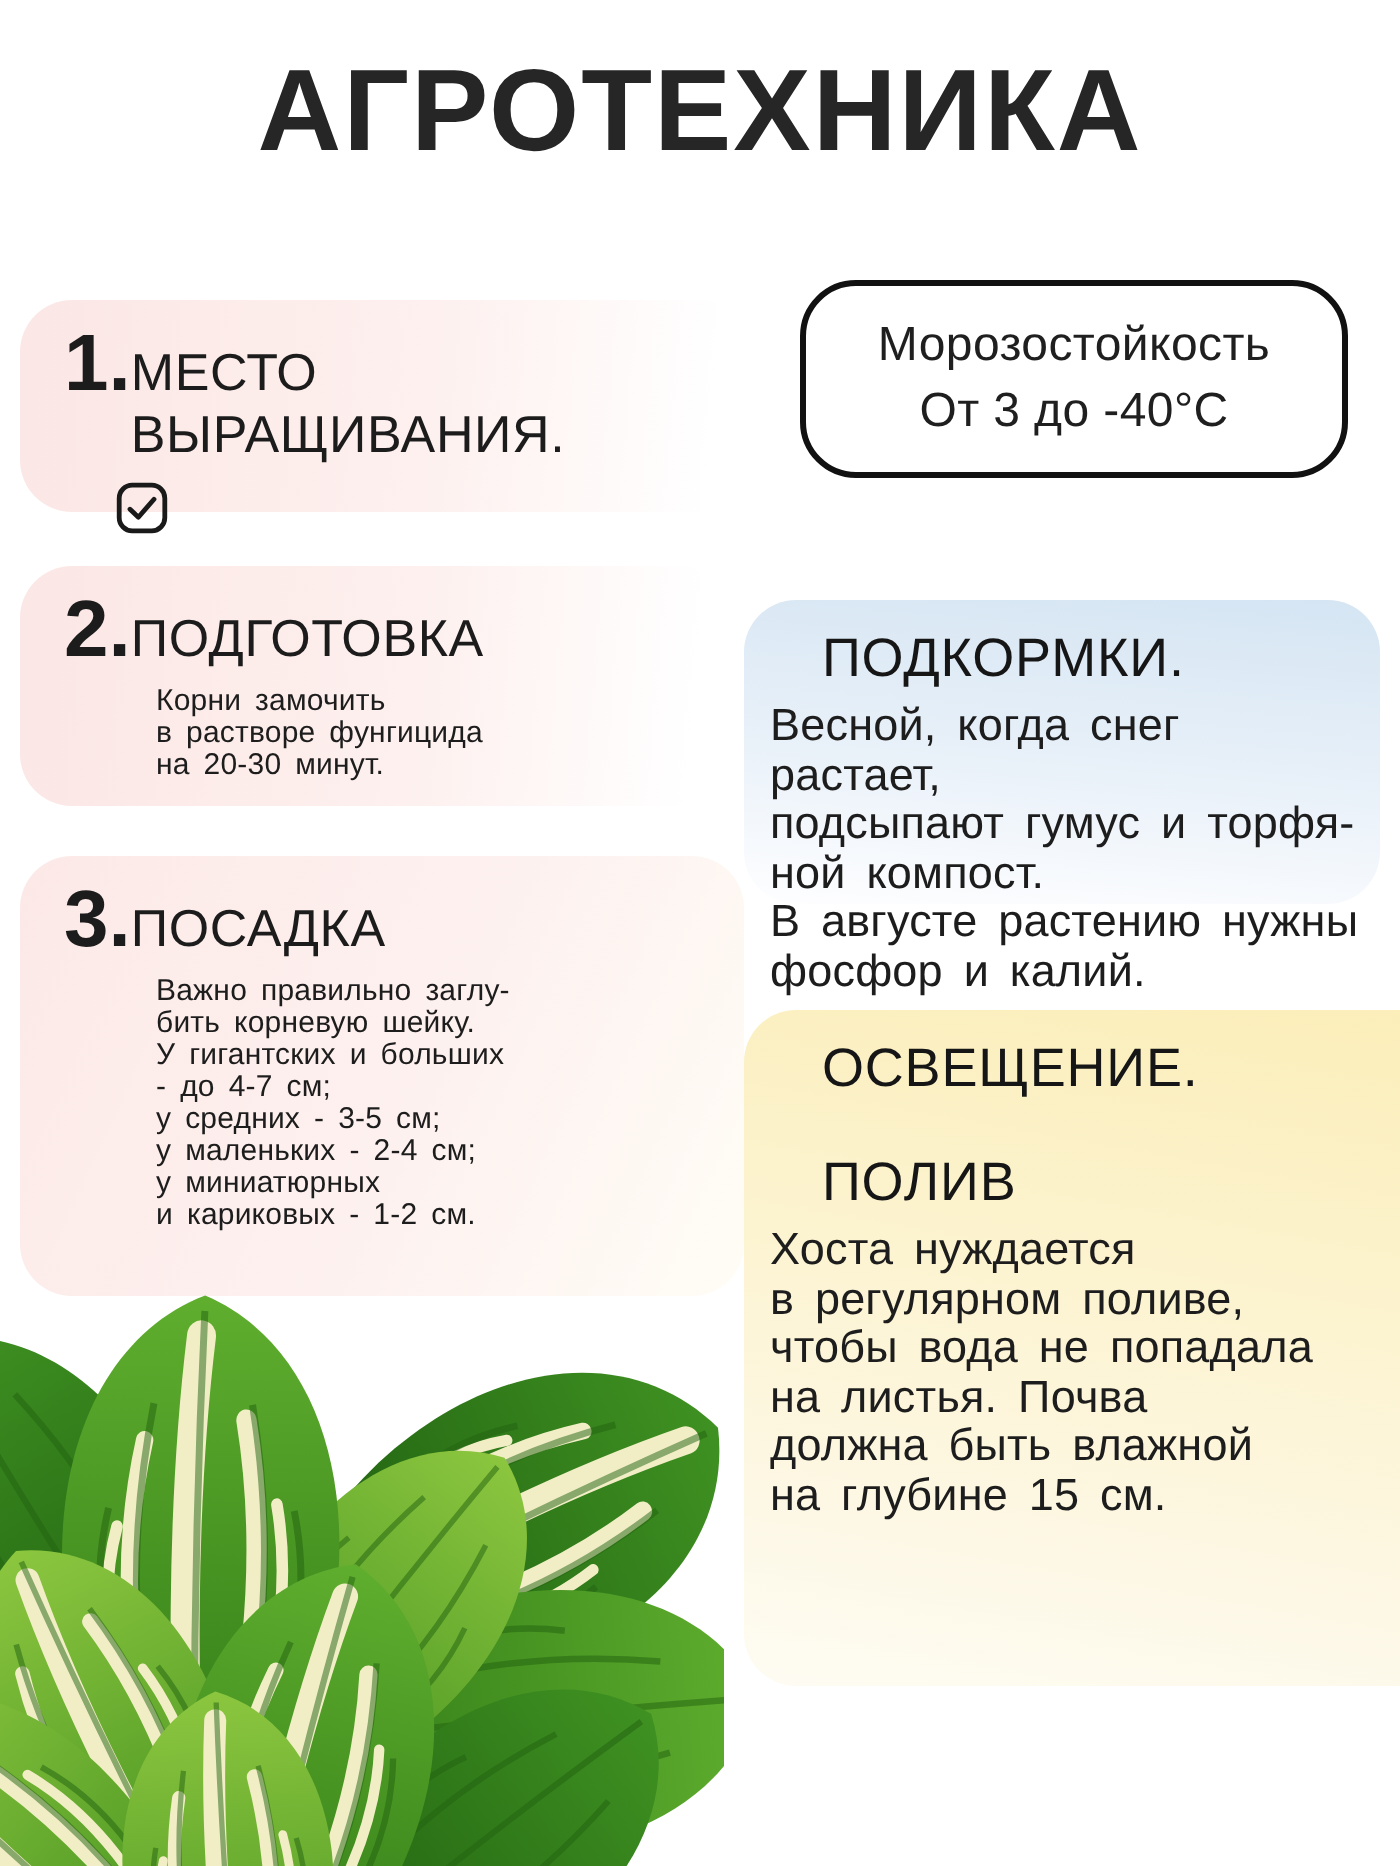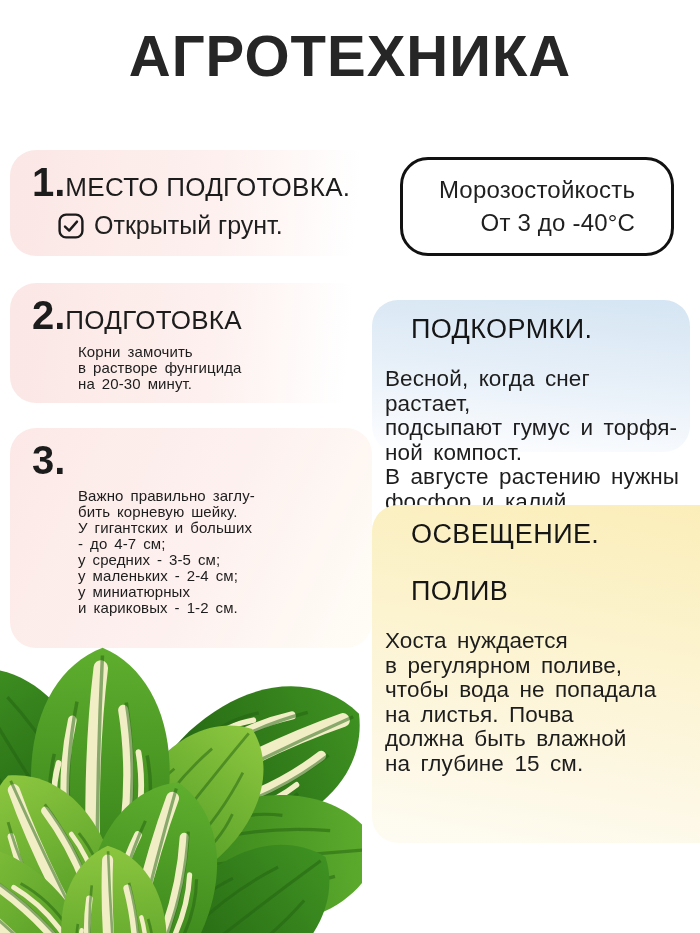--- a/index.html
+++ b/index.html
@@ -33,79 +33,79 @@
   .panel-body{
     font-size:15px;line-height:1.07;word-spacing:.18em;letter-spacing:.1px;
     margin:8px 0 0 68px;color:#1d1d1d;
   }
   .check-row{display:flex;align-items:center;gap:10px;margin:8px 0 0 48px;
     font-size:25px;}
   .checkbox-icon{width:26px;height:26px;flex:0 0 auto;}
 
   
   .frost-badge{
-    position:absolute;left:400px;top:157px;width:268px;height:93px;
+    position:absolute;left:400px;top:140px;width:268px;height:93px;
     border:3px solid #111111;border-radius:28px;
-    display:flex;align-items:center;justify-content:center;text-align:right;
+    display:flex;align-items:center;justify-content:center;text-align:center;
     font-size:24px;line-height:1.35;letter-spacing:.2px;background:#ffffff;
   }
 
   
   .panel-blue{left:372px;top:300px;width:318px;height:152px;
     background:linear-gradient(185deg,#d5e5f3 0%,#e9f1f9 55%,#fefeff 100%);
     padding:0;}
   .panel-yellow{left:372px;top:505px;width:355px;height:338px;
     background:linear-gradient(190deg,#fbeeb9 0%,#fcf3cf 40%,#fdf8e6 78%,#fefcf3 100%);}
   .r-section{padding:14px 6px 0 13px;}
   .r-heading{font-size:27px;letter-spacing:.4px;padding-left:26px;color:#161616;}
   .r-body{font-size:22.5px;line-height:1.09;word-spacing:.18em;letter-spacing:.1px;
-    margin-top:22px;color:#1d1d1d;}
+    margin-top:6px;color:#1d1d1d;}
   .r-gap{height:22px;}
 
   
   .plant{position:absolute;left:0;top:640px;width:362px;height:293px;overflow:hidden;}
   .plant svg{display:block;width:100%;height:100%;}
 </style>
 </head>
 <body>
 
 <div class="page-title">АГРОТЕХНИКА</div>
 
 <div class="panel panel-pink1">
   <div class="num-row">
     <span class="panel-number">1.</span>
-    <span class="panel-heading">МЕСТО ПОДГОТОВКА.</span>
+    <span class="panel-heading">МЕСТО ВЫРАЩИВАНИЯ.</span>
   </div>
   <div class="check-row">
     <span class="checkbox-icon">
       <svg viewBox="0 0 26 26" width="26" height="26">
         <rect x="1.6" y="1.6" width="22.8" height="22.8" rx="6.5" fill="none" stroke="#1a1a1a" stroke-width="2.4"></rect>
         <polyline points="7,13.6 11.2,17.6 19,8.6" fill="none" stroke="#1a1a1a" stroke-width="2.4" stroke-linecap="round" stroke-linejoin="round"></polyline>
       </svg>
     </span>
-    <span>Открытый грунт.</span>
   </div>
 </div>
 
 <div class="frost-badge pre">Морозостойкость
 От 3 до -40°С</div>
 
 <div class="panel panel-pink2">
   <div class="num-row">
     <span class="panel-number">2.</span>
     <span class="panel-heading">ПОДГОТОВКА</span>
   </div>
   <div class="panel-body pre">Корни замочить
 в растворе фунгицида
 на 20-30 минут.</div>
 </div>
 
 <div class="panel panel-pink3">
   <div class="num-row">
     <span class="panel-number">3.</span>
+    <span class="panel-heading">ПОСАДКА</span>
   </div>
   <div class="panel-body pre">Важно правильно заглу-
 бить корневую шейку.
 У гигантских и больших
 - до 4-7 см;
 у средних - 3-5 см;
 у маленьких - 2-4 см;
 у миниатюрных
 и кариковых - 1-2 см.</div>
 </div>

